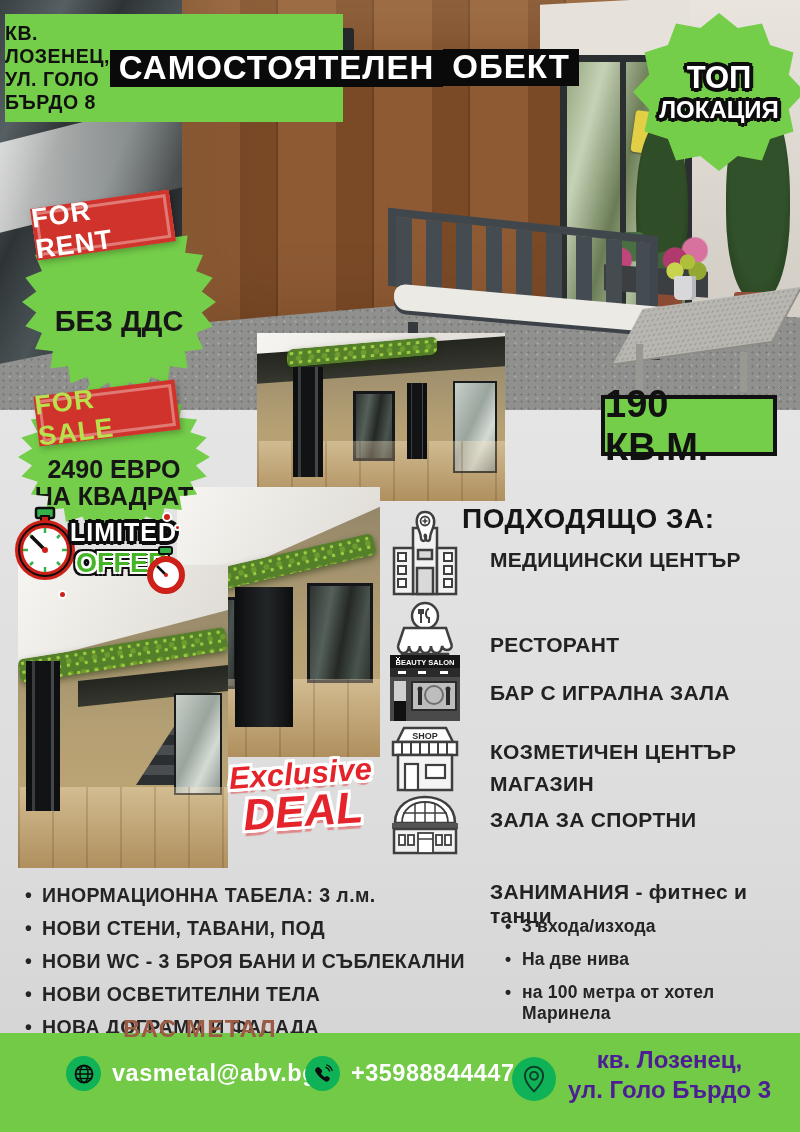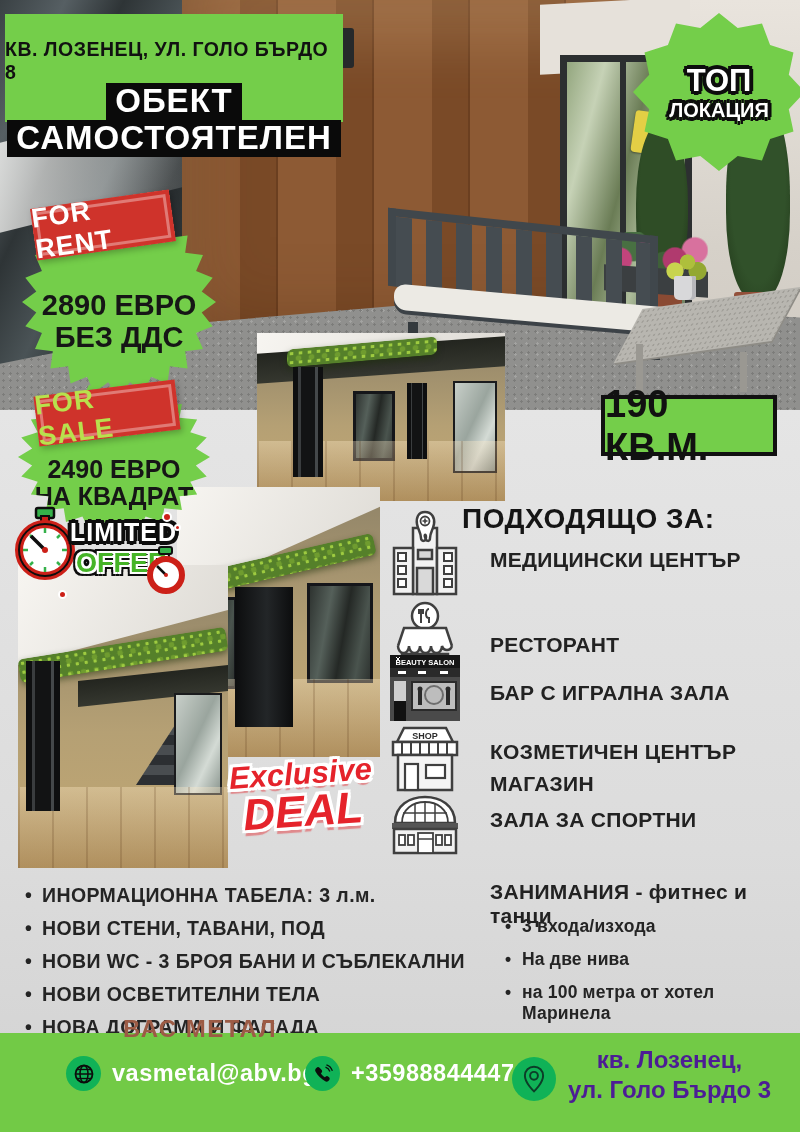--- a/index.html
+++ b/index.html
@@ -95,32 +95,32 @@
   .burst { position:absolute; background:#74ce4a; display:flex; flex-direction:column;
            align-items:center; justify-content:center; text-align:center; }
   .seal-text { font-weight:bold; color:#161616; line-height:1.1; }
 
   .stamp { position:absolute; background:#cf332b; color:#fff; font-weight:bold;
            display:flex; align-items:center; justify-content:center;
            box-shadow:inset 0 0 0 4px #cf332b, inset 0 0 0 7px rgba(255,255,255,.35), 2px 3px 6px rgba(0,0,0,.25);
            letter-spacing:1px; }
 
   .addr-badge { position:absolute; left:5px; top:14px; width:338px; height:108px; background:#74ce4a;
-                display:flex; flex-direction:column; align-items:center; padding-top:24px; }
+                display:flex; flex-direction:row; align-items:center; padding-top:0; }
   .addr-line { font-weight:bold; font-size:19.5px; color:#111; letter-spacing:.5px; }
   .hl { display:inline-block; background:#0a0a0a; color:#fff; font-weight:bold; font-size:33px;
         line-height:1.0; padding:1px 9px 3px; letter-spacing:1px; }
   .hl2 { margin-top:-1px; }
 
   .stroke-b { color:#fff; font-weight:bold;
       text-shadow:-3px -3px 0 #0d0d0d, 3px -3px 0 #0d0d0d, -3px 3px 0 #0d0d0d, 3px 3px 0 #0d0d0d,
                   -4px 0 0 #0d0d0d, 4px 0 0 #0d0d0d, 0 -4px 0 #0d0d0d, 0 4px 0 #0d0d0d; }
 
   .blob-top { left:633px; top:13px; width:172px; height:158px; }
-  .blob-top .l1 { font-size:31px; } .blob-top .l2 { font-size:20px; letter-spacing:0; }
+  .blob-top .l1 { font-size:31px; } .blob-top .l2 { font-size:24px; letter-spacing:0; }
 
   .stamp-rent { left:33px; top:199px; width:140px; height:52px; font-size:27px; transform:rotate(-8deg); }
   .burst-rent { left:22px; top:208px; width:194px; height:188px; padding-top:40px; }
   .burst-rent .seal-text { font-size:29px; }
 
   .stamp-sale { left:36px; top:388px; width:142px; height:50px; font-size:27px; transform:rotate(-7deg);
                 color:#b8e14d; }
   .burst-sale { left:18px; top:382px; width:192px; height:150px; padding-top:52px;justify-content:center; }
   .burst-sale .seal-text { font-size:25px; }
 
@@ -248,31 +248,30 @@
     <div class="int-plants" style="left:0px;top:78px;width:210px;height:24px;transform:rotate(-9deg);"></div>
     <div class="int-ceiling" style="left:60px;top:108px;width:150px;height:26px;transform:skewY(-6deg);"></div>
     <div class="int-stairs" style="left:118px;top:140px;width:52px;height:80px;clip-path:polygon(0 100%,100% 0,100% 100%);"></div>
     <div class="int-mirror" style="left:156px;top:128px;width:48px;height:102px;"></div>
     <div class="int-floor" style="left:0;top:222px;width:210px;height:81px;"></div>
     <div class="int-col" style="left:8px;top:96px;width:34px;height:150px;"></div>
   </div>
 
   <div class="addr-badge z4">
     <div class="addr-line">КВ. ЛОЗЕНЕЦ, УЛ. ГОЛО БЪРДО 8</div>
+    <div class="hl">САМОСТОЯТЕЛЕН</div>
     <div class="hl hl2">ОБЕКТ</div>
-    <div class="hl">САМОСТОЯТЕЛЕН</div>
   </div>
 
   <div class="burst blob-top z4" style="clip-path: polygon(100% 50%, 90.57% 60.87%, 93.3% 75%, 79.7% 79.7%, 75% 93.3%, 60.87% 90.57%, 50% 100%, 39.13% 90.57%, 25% 93.3%, 20.3% 79.7%, 6.7% 75%, 9.43% 60.87%, 0% 50%, 9.43% 39.13%, 6.7% 25%, 20.3% 20.3%, 25% 6.7%, 39.13% 9.43%, 50% 0%, 60.87% 9.43%, 75% 6.7%, 79.7% 20.3%, 93.3% 25%, 90.57% 39.13%);">
     <div class="stroke-b l1">ТОП</div>
     <div class="stroke-b l2">ЛОКАЦИЯ</div>
   </div>
 
   <div class="burst burst-rent z3" style="clip-path: polygon(100% 50%, 92.63% 55.61%, 98.3% 62.94%, 89.73% 66.46%, 93.3% 75%, 84.11% 76.18%, 85.36% 85.36%, 76.18% 84.11%, 75% 93.3%, 66.46% 89.73%, 62.94% 98.3%, 55.61% 92.63%, 50% 100%, 44.39% 92.63%, 37.06% 98.3%, 33.54% 89.73%, 25% 93.3%, 23.82% 84.11%, 14.64% 85.36%, 15.89% 76.18%, 6.7% 75%, 10.27% 66.46%, 1.7% 62.94%, 7.37% 55.61%, 0% 50%, 7.37% 44.39%, 1.7% 37.06%, 10.27% 33.54%, 6.7% 25%, 15.89% 23.82%, 14.64% 14.64%, 23.82% 15.89%, 25% 6.7%, 33.54% 10.27%, 37.06% 1.7%, 44.39% 7.37%, 50% 0%, 55.61% 7.37%, 62.94% 1.7%, 66.46% 10.27%, 75% 6.7%, 76.18% 15.89%, 85.36% 14.64%, 84.11% 23.82%, 93.3% 25%, 89.73% 33.54%, 98.3% 37.06%, 92.63% 44.39%);">
-    <div class="seal-text">2890 ЕВРО</div>
     <div class="seal-text">БЕЗ ДДС</div>
   </div>
   <div class="stamp stamp-rent z4">FOR RENT</div>
 
   <div class="burst burst-sale z3" style="clip-path: polygon(100% 50%, 92.63% 55.61%, 98.3% 62.94%, 89.73% 66.46%, 93.3% 75%, 84.11% 76.18%, 85.36% 85.36%, 76.18% 84.11%, 75% 93.3%, 66.46% 89.73%, 62.94% 98.3%, 55.61% 92.63%, 50% 100%, 44.39% 92.63%, 37.06% 98.3%, 33.54% 89.73%, 25% 93.3%, 23.82% 84.11%, 14.64% 85.36%, 15.89% 76.18%, 6.7% 75%, 10.27% 66.46%, 1.7% 62.94%, 7.37% 55.61%, 0% 50%, 7.37% 44.39%, 1.7% 37.06%, 10.27% 33.54%, 6.7% 25%, 15.89% 23.82%, 14.64% 14.64%, 23.82% 15.89%, 25% 6.7%, 33.54% 10.27%, 37.06% 1.7%, 44.39% 7.37%, 50% 0%, 55.61% 7.37%, 62.94% 1.7%, 66.46% 10.27%, 75% 6.7%, 76.18% 15.89%, 85.36% 14.64%, 84.11% 23.82%, 93.3% 25%, 89.73% 33.54%, 98.3% 37.06%, 92.63% 44.39%);">
     <div class="seal-text">2490 ЕВРО</div>
     <div class="seal-text">НА КВАДРАТ</div>
   </div>
   <div class="stamp stamp-sale z4">FOR SALE</div>
 

